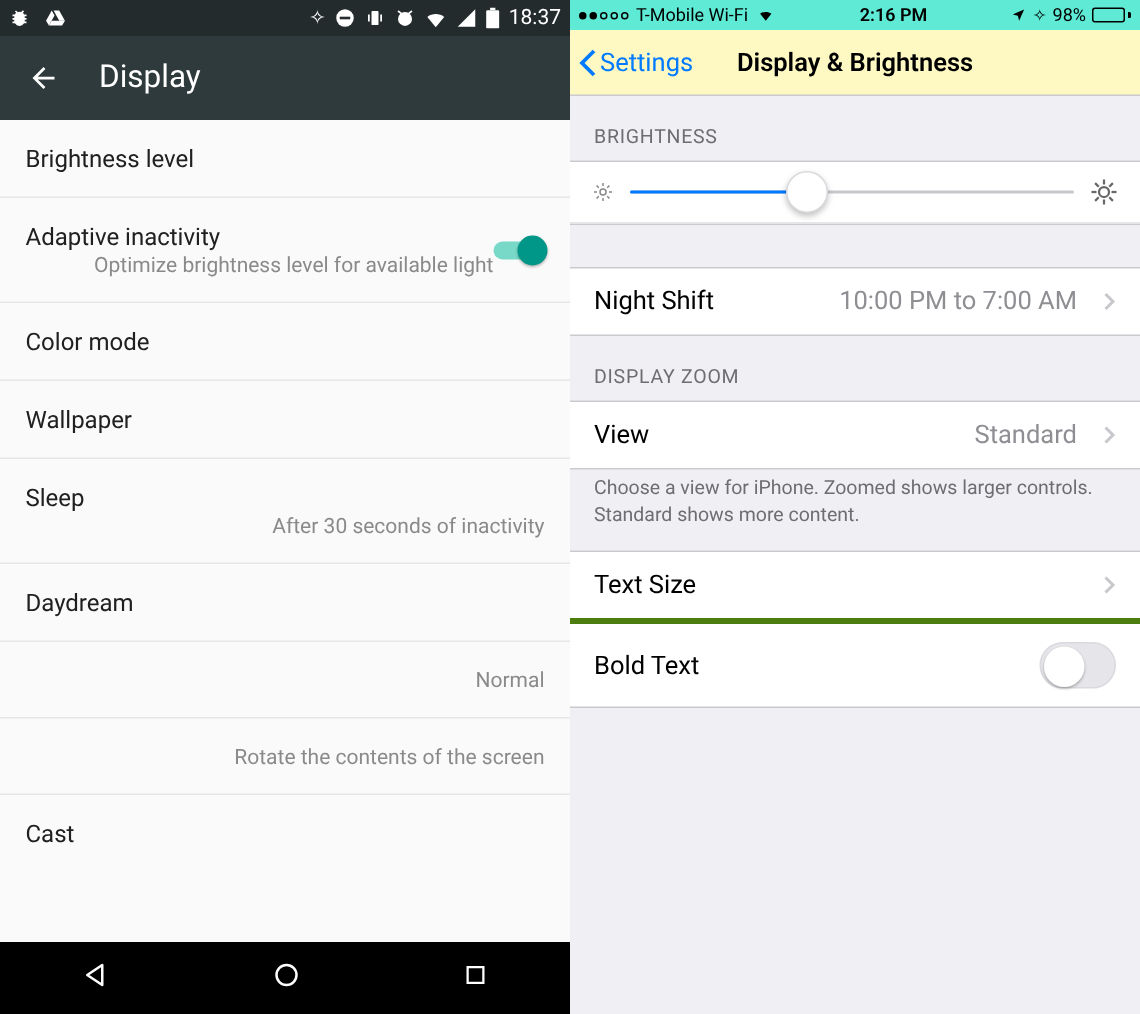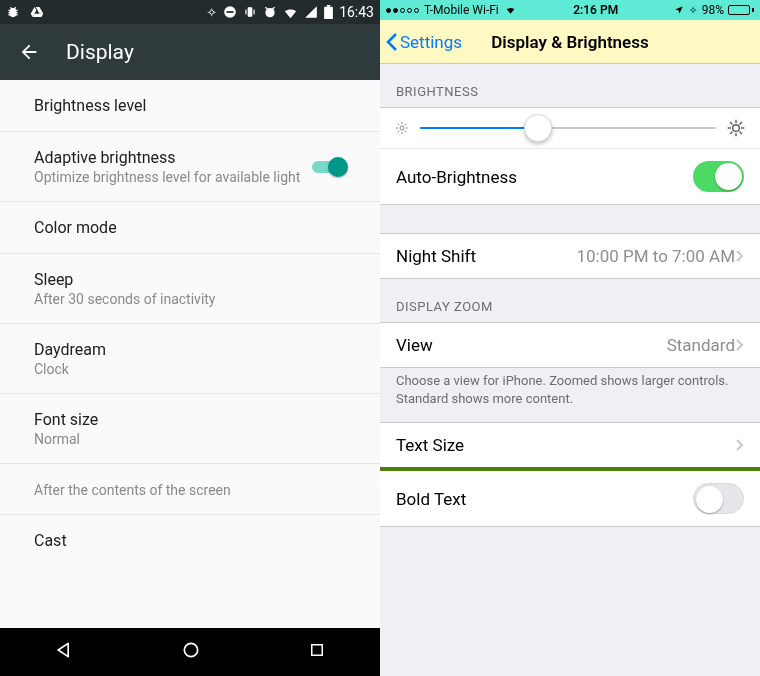--- a/index.html
+++ b/index.html
@@ -43,35 +43,36 @@
     color: #fff;
     display: flex;
     align-items: center;
     padding: 0 18px;
     font-size: 21px;
     gap: 26px;
   }
   .android .header .back svg { fill: #fff; display:block; }
   .android .list { flex: 1; background: #fafafa; }
   .android .row {
-    padding: 16px 34px;
+    padding: 16px 17px;
     border-bottom: 1px solid #e6e6e6;
     display: flex;
     align-items: center;
     justify-content: space-between;
   }
   .android .row .txt { flex:1; }
   .android .row .title {
     font-size: 16px;
     color: #202020;
   }
   .android .row .sub {
     font-size: 14px;
     color: #8a8a8a;
     margin-top: 2px;
+    text-align: right;
   }
   .android .toggle {
     width: 34px; height: 20px; position: relative;
   }
   .android .toggle .track {
     position:absolute; left:0; top:4px; width:30px; height:12px;
     background:#79d9c9; border-radius:6px;
   }
   .android .toggle .thumb {
     position:absolute; right:-2px; top:0; width:20px; height:20px;
@@ -134,21 +135,21 @@
   }
   .ios .group { background:#fff; border-top:1px solid #c9c9ce; border-bottom:1px solid #c9c9ce; }
   .ios .cell {
     display:flex; align-items:center; justify-content:space-between;
     padding:12px 16px;
     border-bottom:4px solid #4d7c0f;
     font-size:17px;
   }
   .ios .cell:last-child { border-bottom:none; }
   .ios .cell .label { color:#000; }
-  .ios .cell .val { color:#8e8e93; display:flex; align-items:center; gap:1px; }
+  .ios .cell .val { color:#8e8e93; display:flex; align-items:center; gap:18px; }
   .ios .chevron { width:8px; height:12px; }
   .ios .chevron svg { display:block; }
   .ios .footer-note {
     color:#6d6d72;
     font-size:13px;
     padding:4px 16px;
     line-height:1.4;
   }
   .ios .slider-row {
     display:flex; align-items:center;
@@ -218,21 +219,21 @@
       <svg width="15" height="15" viewBox="0 0 24 24">
           <path d="M12 21l9-11c-5-4-13-4-18 0z"></path>
         </svg>
       <svg width="14" height="14" viewBox="0 0 24 24">
           <path d="M2 22h20V2z"></path>
         </svg>
       <svg width="9" height="14" viewBox="0 0 10 16">
           <rect x="0" y="2" width="10" height="14" rx="1"></rect>
           <rect x="3" y="0" width="4" height="2"></rect>
         </svg>
-      <span class="time">16:43</span>
+      <span class="time">18:37</span>
     </div>
   </div>
 
   <div class="header">
     <span class="back">
       <svg width="22" height="22" viewBox="0 0 24 24">
           <path d="M20 11H7.8l5.6-5.6L12 4l-8 8 8 8 1.4-1.4L7.8 13H20z"></path>
         </svg>
     </span>
     <span>Display</span>
@@ -241,60 +242,63 @@
   <div class="list">
 
     <div class="row">
       <div class="txt">
         <div class="title">Brightness level</div>
       </div>
     </div>
 
     <div class="row">
       <div class="txt">
-        <div class="title">Adaptive brightness</div>
+        <div class="title">Adaptive inactivity</div>
         <div class="sub">Optimize brightness level for available light</div>
       </div>
       <div class="toggle">
         <div class="track"></div>
           <div class="thumb"></div>
       </div>
     </div>
 
     <div class="row">
       <div class="txt">
         <div class="title">Color mode</div>
       </div>
     </div>
 
+    <div class="row">
+      <div class="txt">
+        <div class="title">Wallpaper</div>
+      </div>
+    </div>
 
     <div class="row">
       <div class="txt">
         <div class="title">Sleep</div>
         <div class="sub">After 30 seconds of inactivity</div>
       </div>
     </div>
 
     <div class="row">
       <div class="txt">
         <div class="title">Daydream</div>
-        <div class="sub">Clock</div>
-      </div>
-    </div>
-
-    <div class="row">
-      <div class="txt">
-        <div class="title">Font size</div>
+      </div>
+    </div>
+
+    <div class="row">
+      <div class="txt">
         <div class="sub">Normal</div>
       </div>
     </div>
 
     <div class="row">
       <div class="txt">
-        <div class="sub">After the contents of the screen</div>
+        <div class="sub">Rotate the contents of the screen</div>
       </div>
     </div>
 
     <div class="row" style="border-bottom:none">
       <div class="txt">
         <div class="title">Cast</div>
       </div>
     </div>
 
   </div>
@@ -388,26 +392,20 @@
             <line x1="12" y1="18" x2="12" y2="22"></line>
             <line x1="2" y1="12" x2="6" y2="12"></line>
             <line x1="18" y1="12" x2="22" y2="12"></line>
             <line x1="4.9" y1="4.9" x2="7.8" y2="7.8"></line>
             <line x1="16.2" y1="16.2" x2="19.1" y2="19.1"></line>
             <line x1="4.9" y1="19.1" x2="7.8" y2="16.2"></line>
             <line x1="16.2" y1="7.8" x2="19.1" y2="4.9"></line>
           </g>
         </svg>
     </div>
-    <div class="cell">
-      <span class="label">Auto-Brightness</span>
-      <span class="switch on">
-          <span class="knob"></span>
-        </span>
-    </div>
   </div>
 
   <div style="height:28px"></div>
 
   <div class="group">
     <div class="cell">
       <span class="label">Night Shift</span>
       <span class="val">
         <span>10:00 PM to 7:00 AM</span>
         <span class="chevron">

